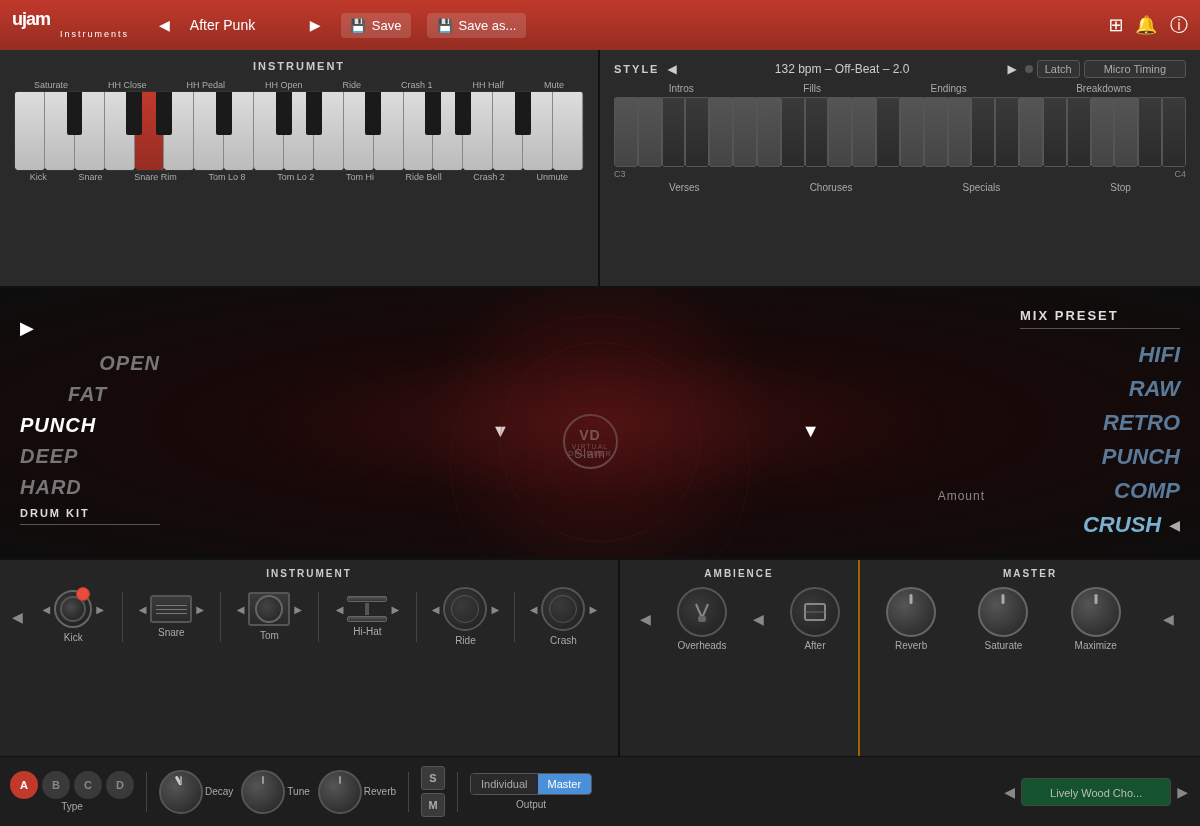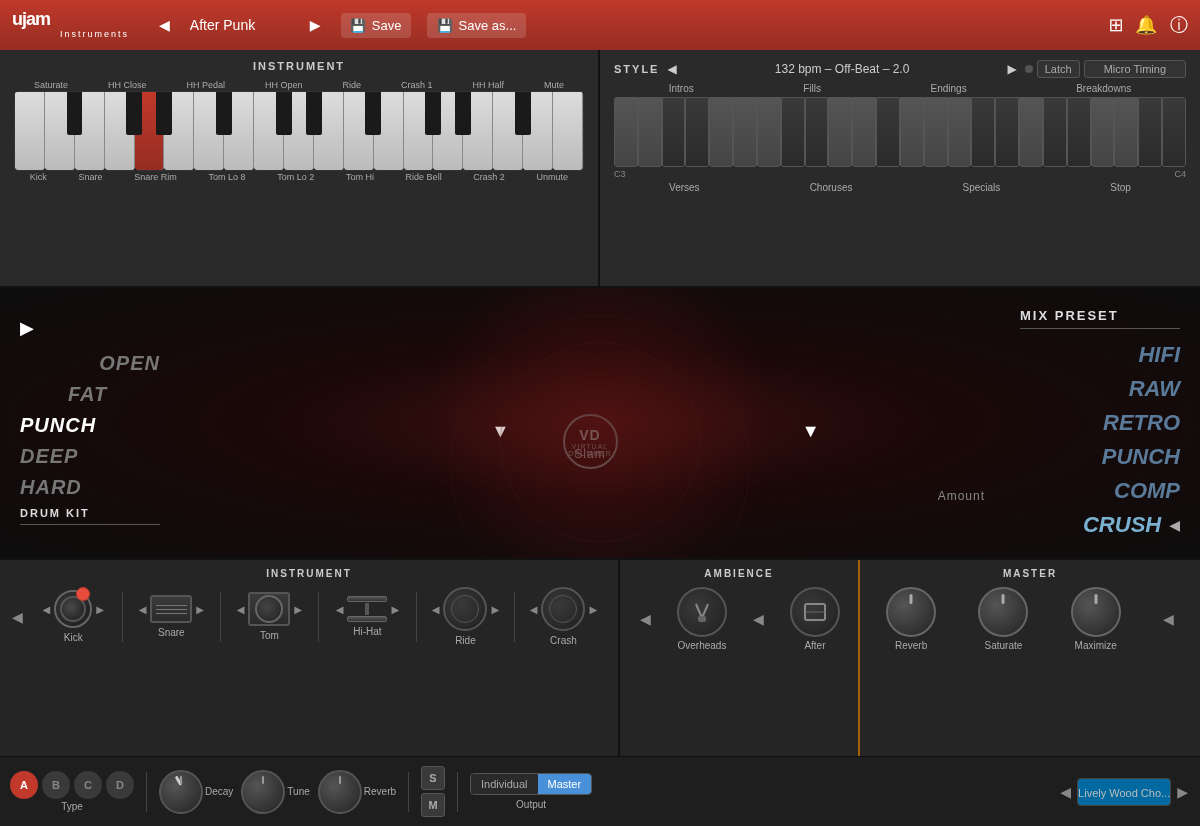--- a/index.html
+++ b/index.html
@@ -969,19 +969,19 @@
     <div style="display:flex;flex-direction:column;align-items:center;gap:4px;">
       <div class="toggle-group">
         <button class="toggle-btn">Individual</button>
         <button class="toggle-btn active">Master</button>
       </div>
       <span class="output-label">Output</span>
     </div>
 
     <div style="display:flex;align-items:center;gap:4px;margin-left:auto;">
       <span class="arrow-btn">◀</span>
-      <div style="background:#0369a1;border:1px solid #444;border-radius:4px;padding:4px 0;">
+      <div style="background:#14532d;border:1px solid #444;border-radius:4px;padding:4px 28px;">
         <span style="color:#bbb;font-size:11px;">Lively Wood Cho...</span>
       </div>
       <span class="arrow-btn">▶</span>
     </div>
   </div>
 </div>
 
 </body></html>

